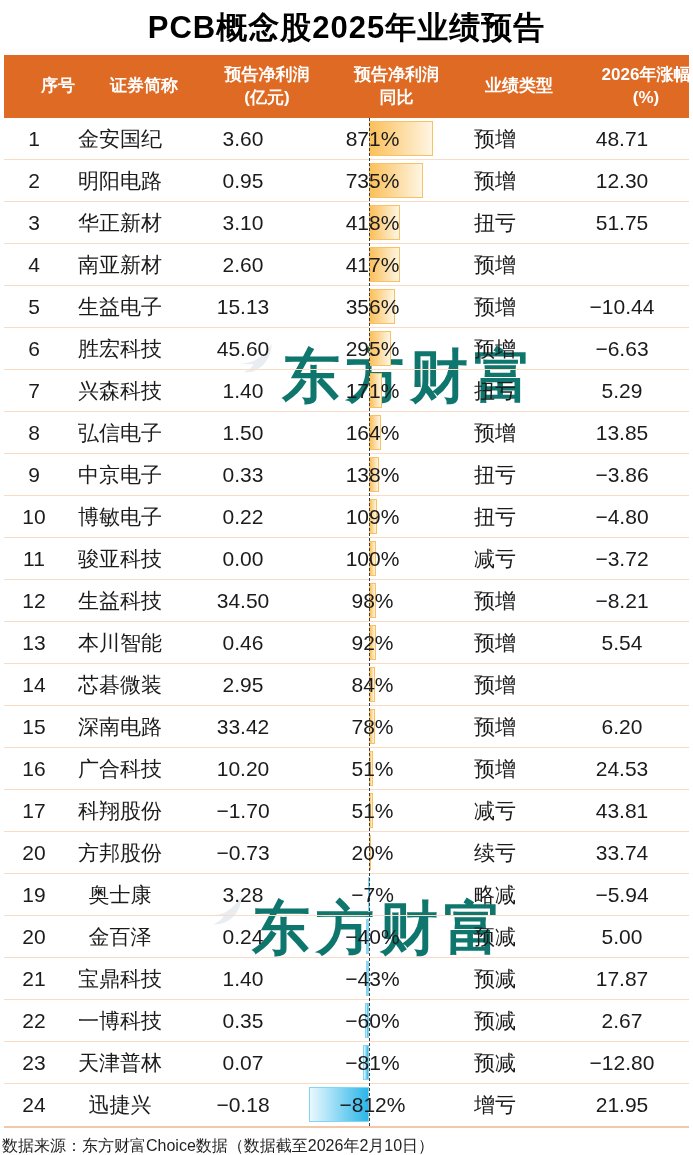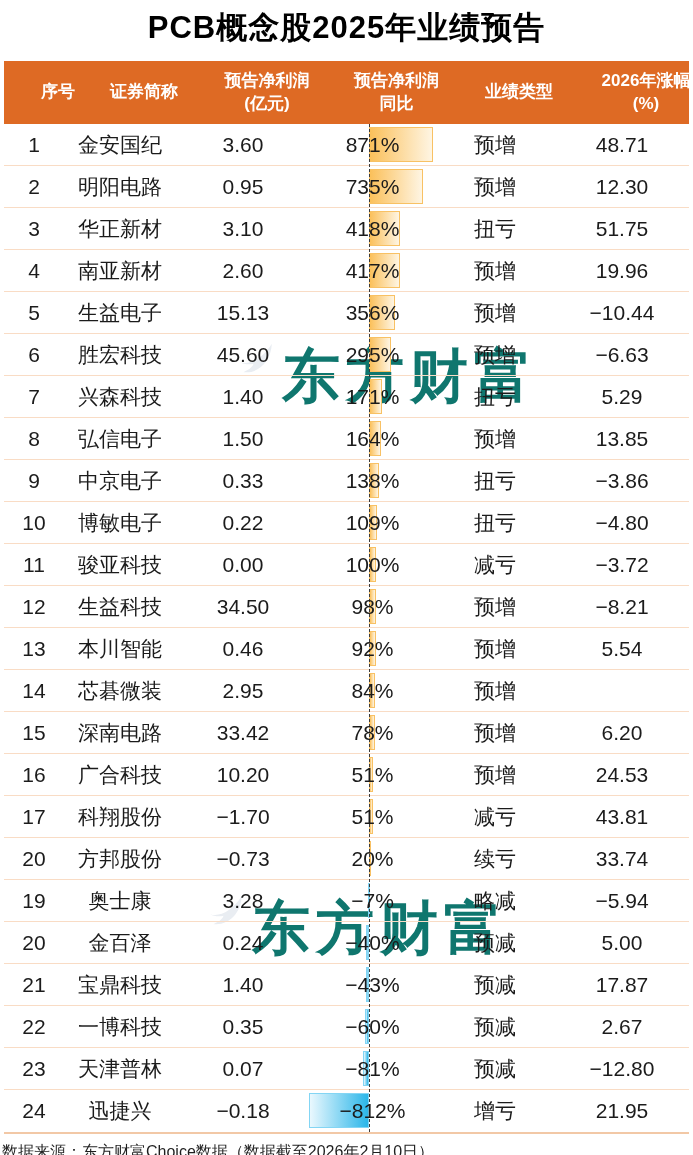--- a/index.html
+++ b/index.html
@@ -16,21 +16,21 @@
     color:#0f766e;font-weight:700;font-size:58px;letter-spacing:6px;
     white-space:nowrap;user-select:none;
   }
   .watermark svg{width:40px;height:40px;margin-right:6px;}
   .wm1{left:236px;top:338px;}
   .wm2{left:206px;top:890px;}
 
   .content{position:relative;z-index:1;}
 
   .title{
-    margin:0;padding:7px 0 12px;text-align:center;
+    margin:0;padding:7px 0 6px;text-align:center;
     font-size:31px;font-weight:900;color:#000;letter-spacing:1px;
   }
 
   .table{margin:0 4px;width:685px;}
   .thead{
     display:grid;grid-template-columns:60px 112px 134px 125px 120px 134px;
     background:#DE6A24;height:63px;align-items:center;padding-left:24px;
   }
   .th{
     color:#fff;font-size:17px;font-weight:700;text-align:center;line-height:1.35;
@@ -127,21 +127,20 @@
             <div class="td">扭亏</div>
             <div class="td">51.75</div>
           </div>
           <div class="row">
             <div class="bar pos" style="width: 30.6406px; left: 365px;"></div>
             <div class="td">4</div>
             <div class="td">南亚新材</div>
             <div class="td">2.60</div>
             <div class="td">417%</div>
             <div class="td">预增</div>
-            <div class="td">19.96</div>
           </div>
           <div class="row">
             <div class="bar pos" style="width: 26.1584px; left: 365px;"></div>
             <div class="td">5</div>
             <div class="td">生益电子</div>
             <div class="td">15.13</div>
             <div class="td">356%</div>
             <div class="td">预增</div>
             <div class="td">−10.44</div>
           </div>

